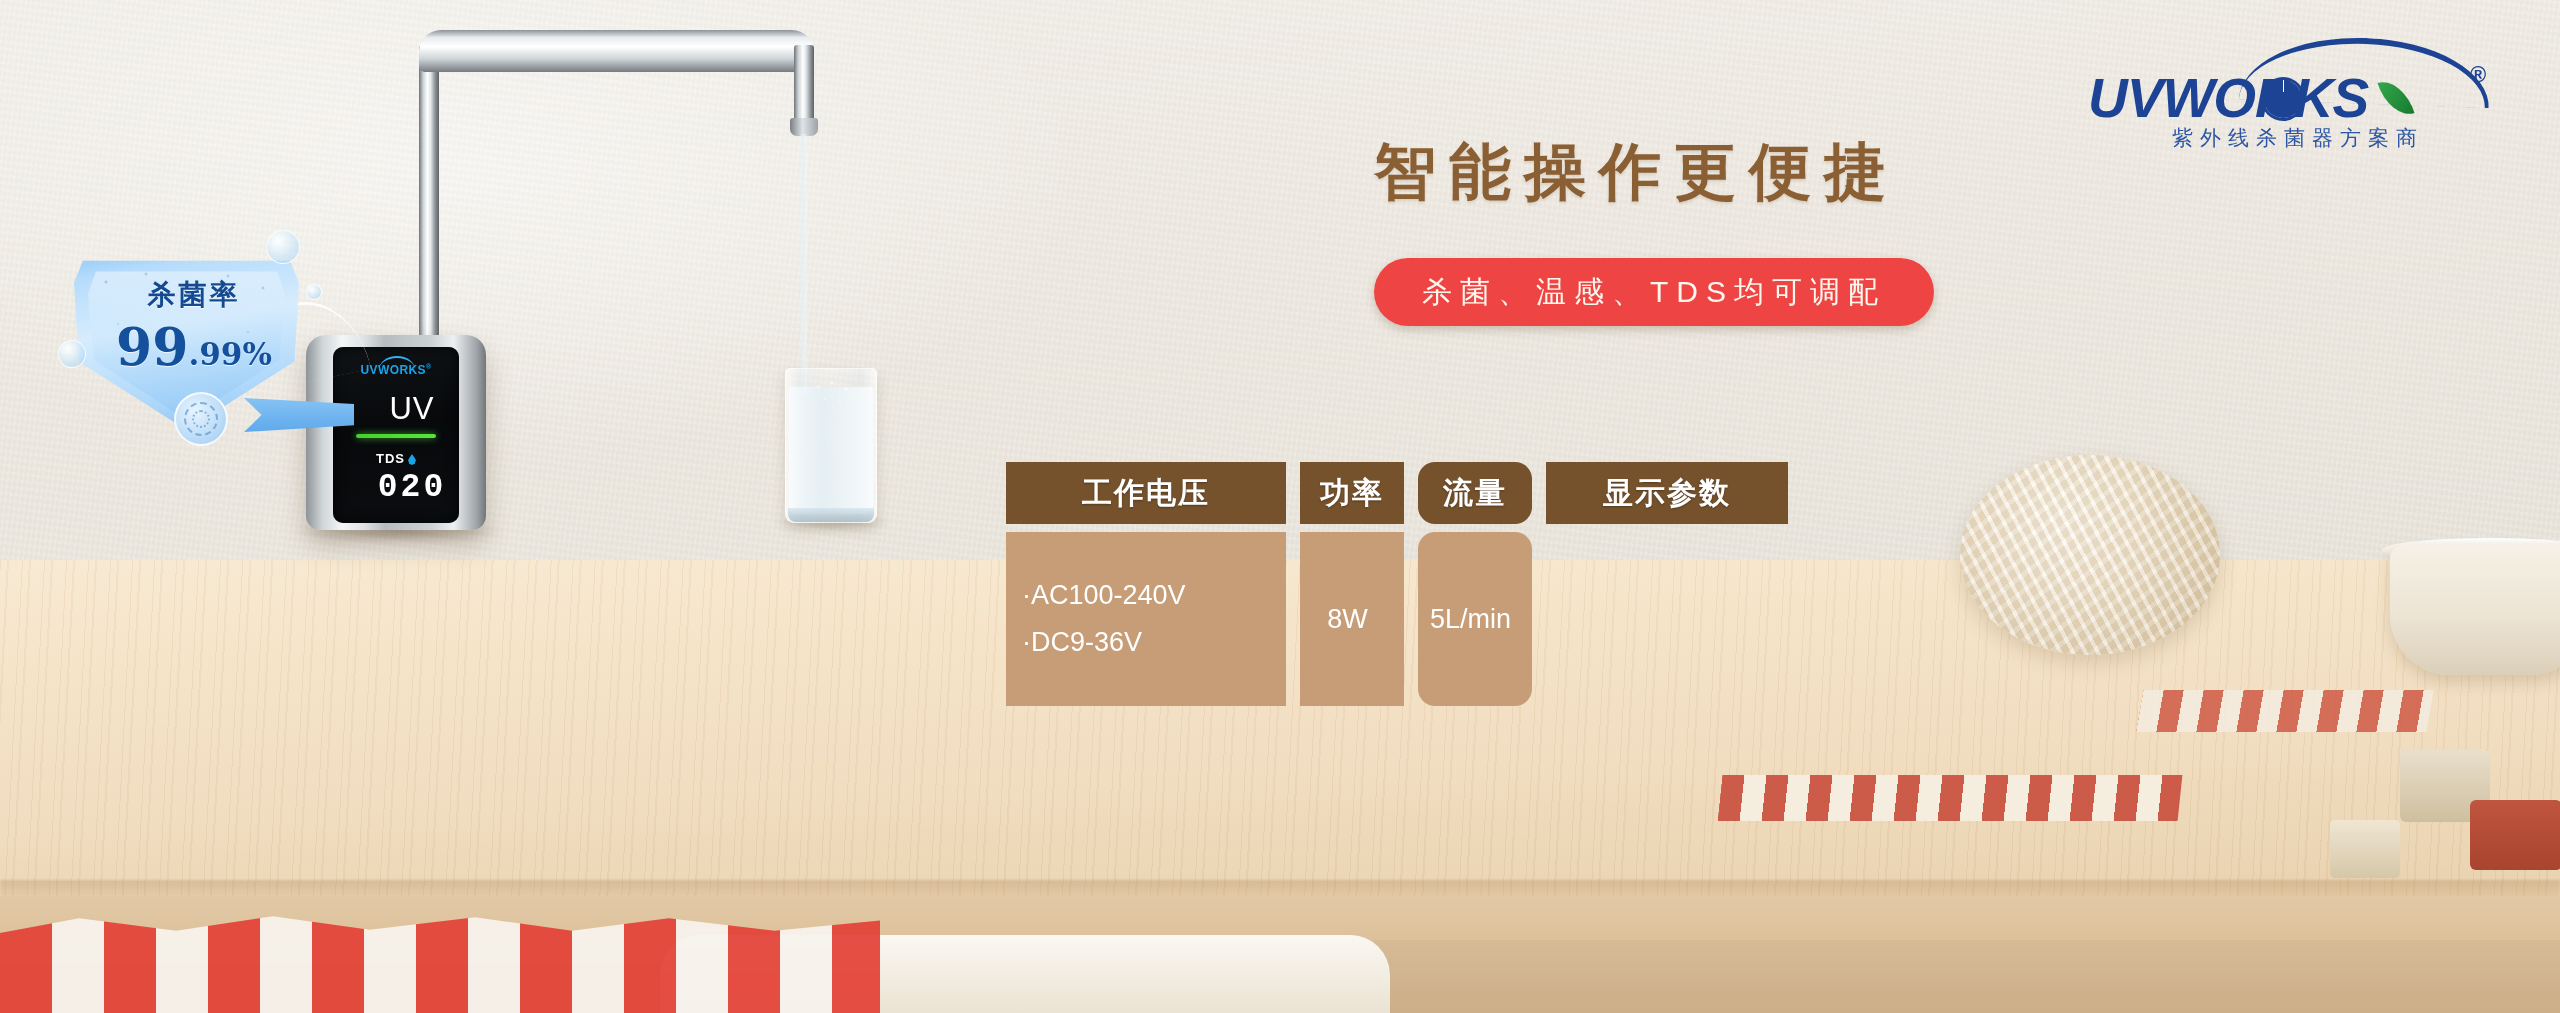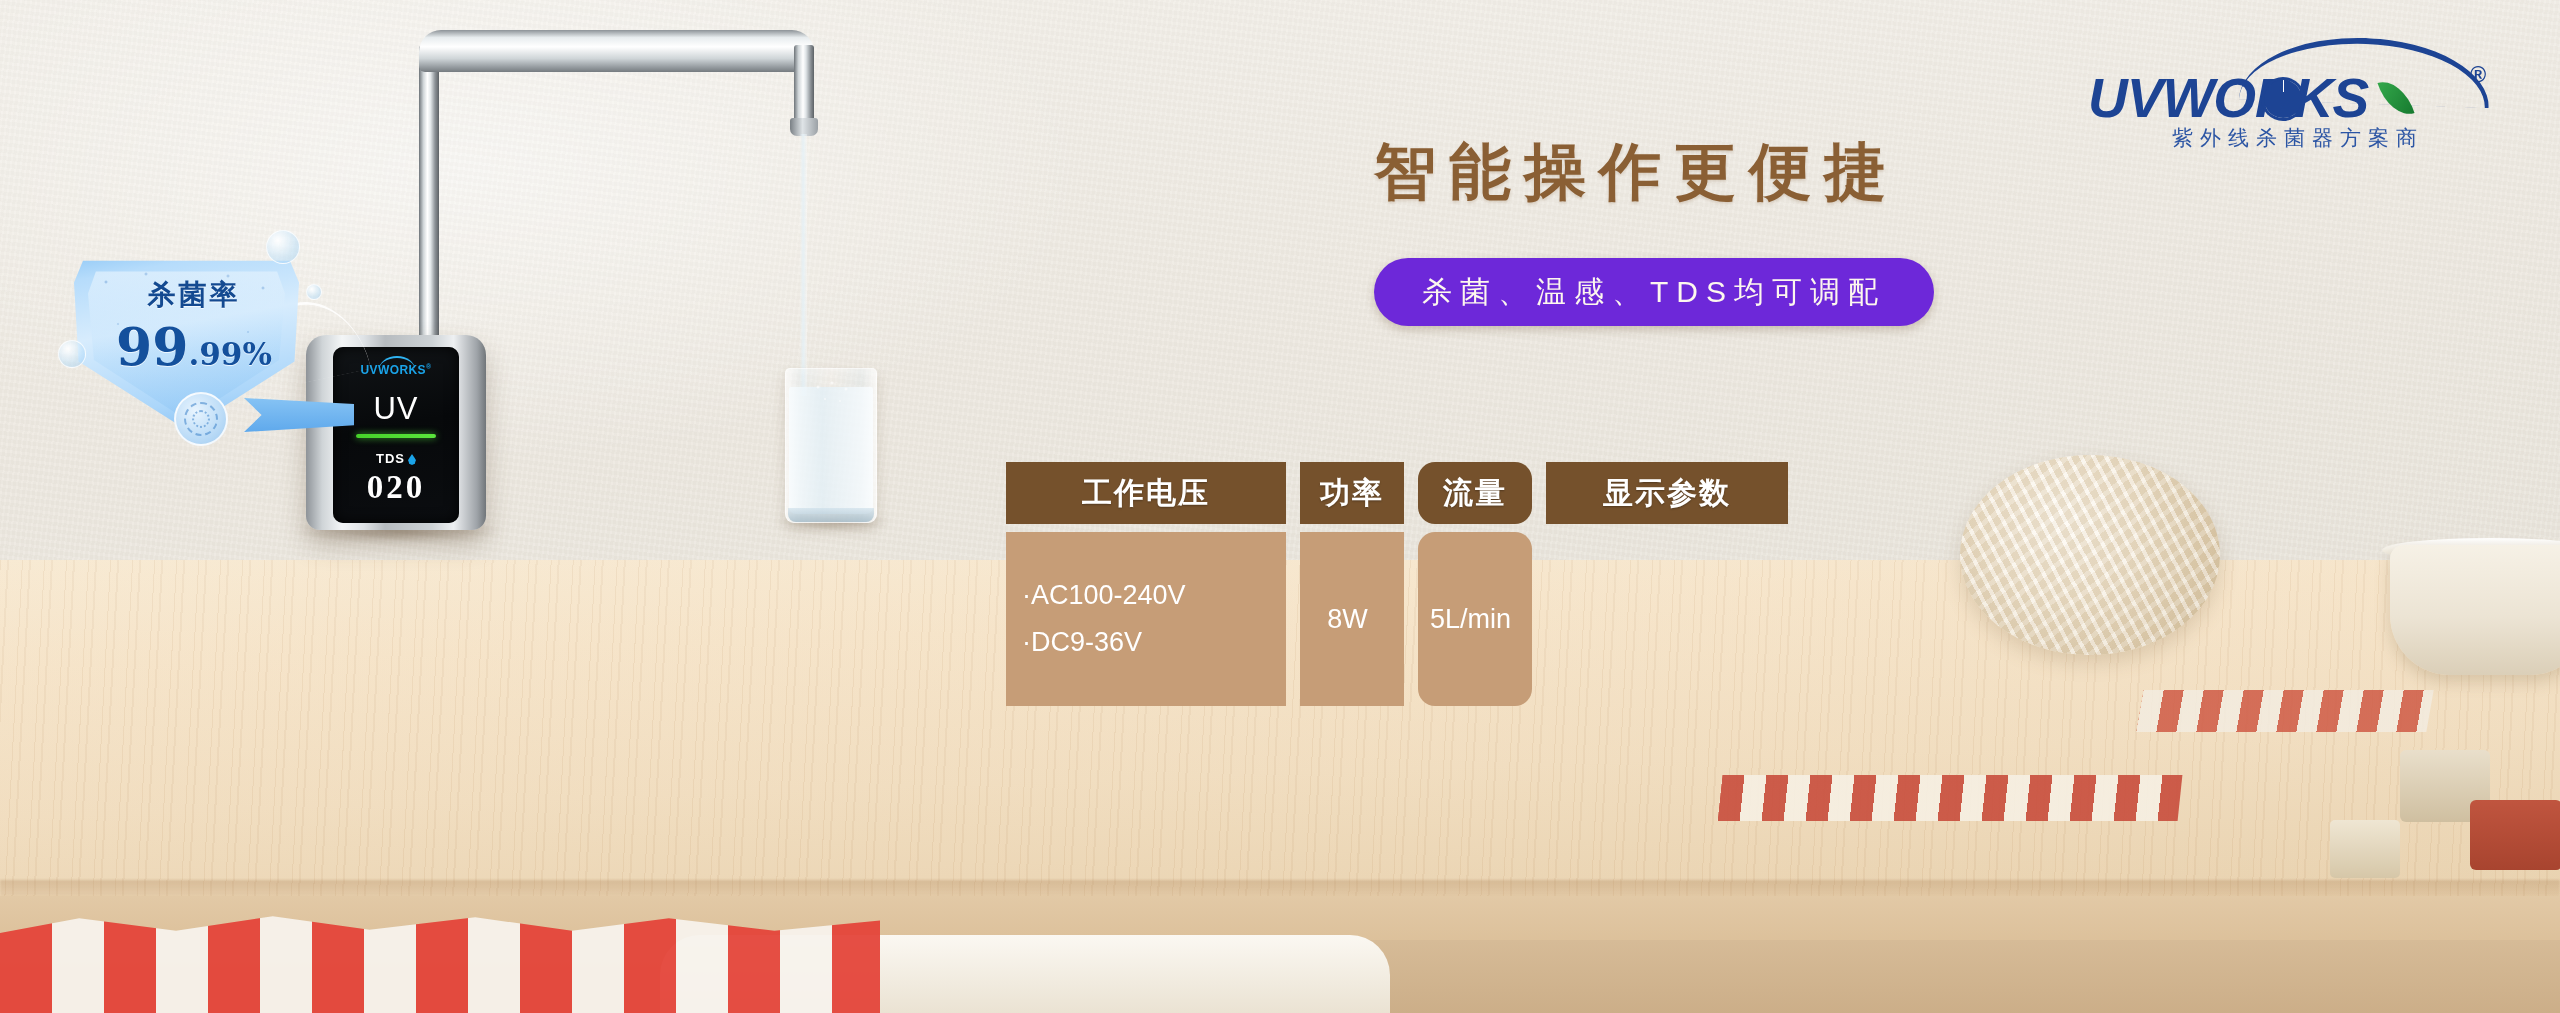--- a/index.html
+++ b/index.html
@@ -102,42 +102,42 @@
   .ds-logo {
     position:absolute; left:0; top:16px; width:126px; text-align:center;
     color:#1aa3e8; font-weight:bold; font-size:12px; letter-spacing:.4px;
   }
   .ds-logo .arc {
     position:absolute; left:46px; top:-7px; width:36px; height:14px;
     border-top:2px solid #2fb3f2; border-radius:50%/100% 100% 0 0;
   }
   .ds-logo .reg { font-size:7px; vertical-align:super; }
   .ds-uv {
-    position:absolute; left:0; top:44px; width:126px; text-align:center;
+    position:absolute; left:16px; top:44px; width:126px; text-align:center;
     color:#ffffff; font-size:31px; font-weight:300; letter-spacing:1px;
   }
   .ds-bar {
     position:absolute; left:23px; top:87px; width:80px; height:4px;
     background:linear-gradient(90deg,#46d12a,#5ae53c);
     border-radius:2px; box-shadow:0 0 7px rgba(80,225,60,.75);
   }
   .ds-tds {
     position:absolute; left:0; top:104px; width:126px; text-align:center;
     color:#ffffff; font-size:13px; font-weight:bold; letter-spacing:1px;
   }
   .ds-drop {
     display:inline-block; width:8px; height:11px; margin-left:3px;
     background:#1aa3e8; border-radius:50% 50% 50% 50%/60% 60% 40% 40%;
     transform:rotate(0deg); position:relative; top:2px;
     clip-path:polygon(50% 0%,100% 55%,85% 92%,50% 100%,15% 92%,0% 55%);
   }
   .ds-num {
-    position:absolute; left:0; top:122px; width:126px; text-align:center;
+    position:absolute; left:16px; top:122px; width:126px; text-align:center;
     color:#ffffff; font-size:33px; font-weight:bold; letter-spacing:3px;
-    font-family:Liberation Serif, serif;
+    font-family:Liberation Mono, monospace;
   }
   .device-shadow {
     position:absolute; left:296px; top:520px; width:205px; height:22px;
     background:radial-gradient(ellipse at 50% 50%, rgba(80,58,35,.42), rgba(80,58,35,0) 72%);
     filter:blur(3px);
   }
 
   
   .glass {
     position:absolute; left:785px; top:368px; width:92px; height:155px;
@@ -310,21 +310,21 @@
     position:absolute; left:1374px; top:130px;
     font-family:"DejaVu Serif", serif; font-weight:bold;
     font-size:62px; letter-spacing:13px; color:#8a5f34;
     text-shadow:0 2px 3px rgba(120,85,45,.18);
     white-space:nowrap;
   }
   #pill {
     position:absolute; left:1374px; top:258px;
     height:68px; padding:0 48px;
     display:flex; align-items:center;
-    background:#6d28d9; border-radius:34px;
+    background:#ef4444; border-radius:34px;
     box-shadow:0 4px 10px rgba(100,70,38,.25);
   }
   #pill .pill-text {
     color:#fdf7ee; font-size:30px; letter-spacing:8px; white-space:nowrap;
   }
 
   
   #spec-table {
     position:absolute; left:1006px; top:462px;
     display:flex; align-items:flex-start; gap:14px;

